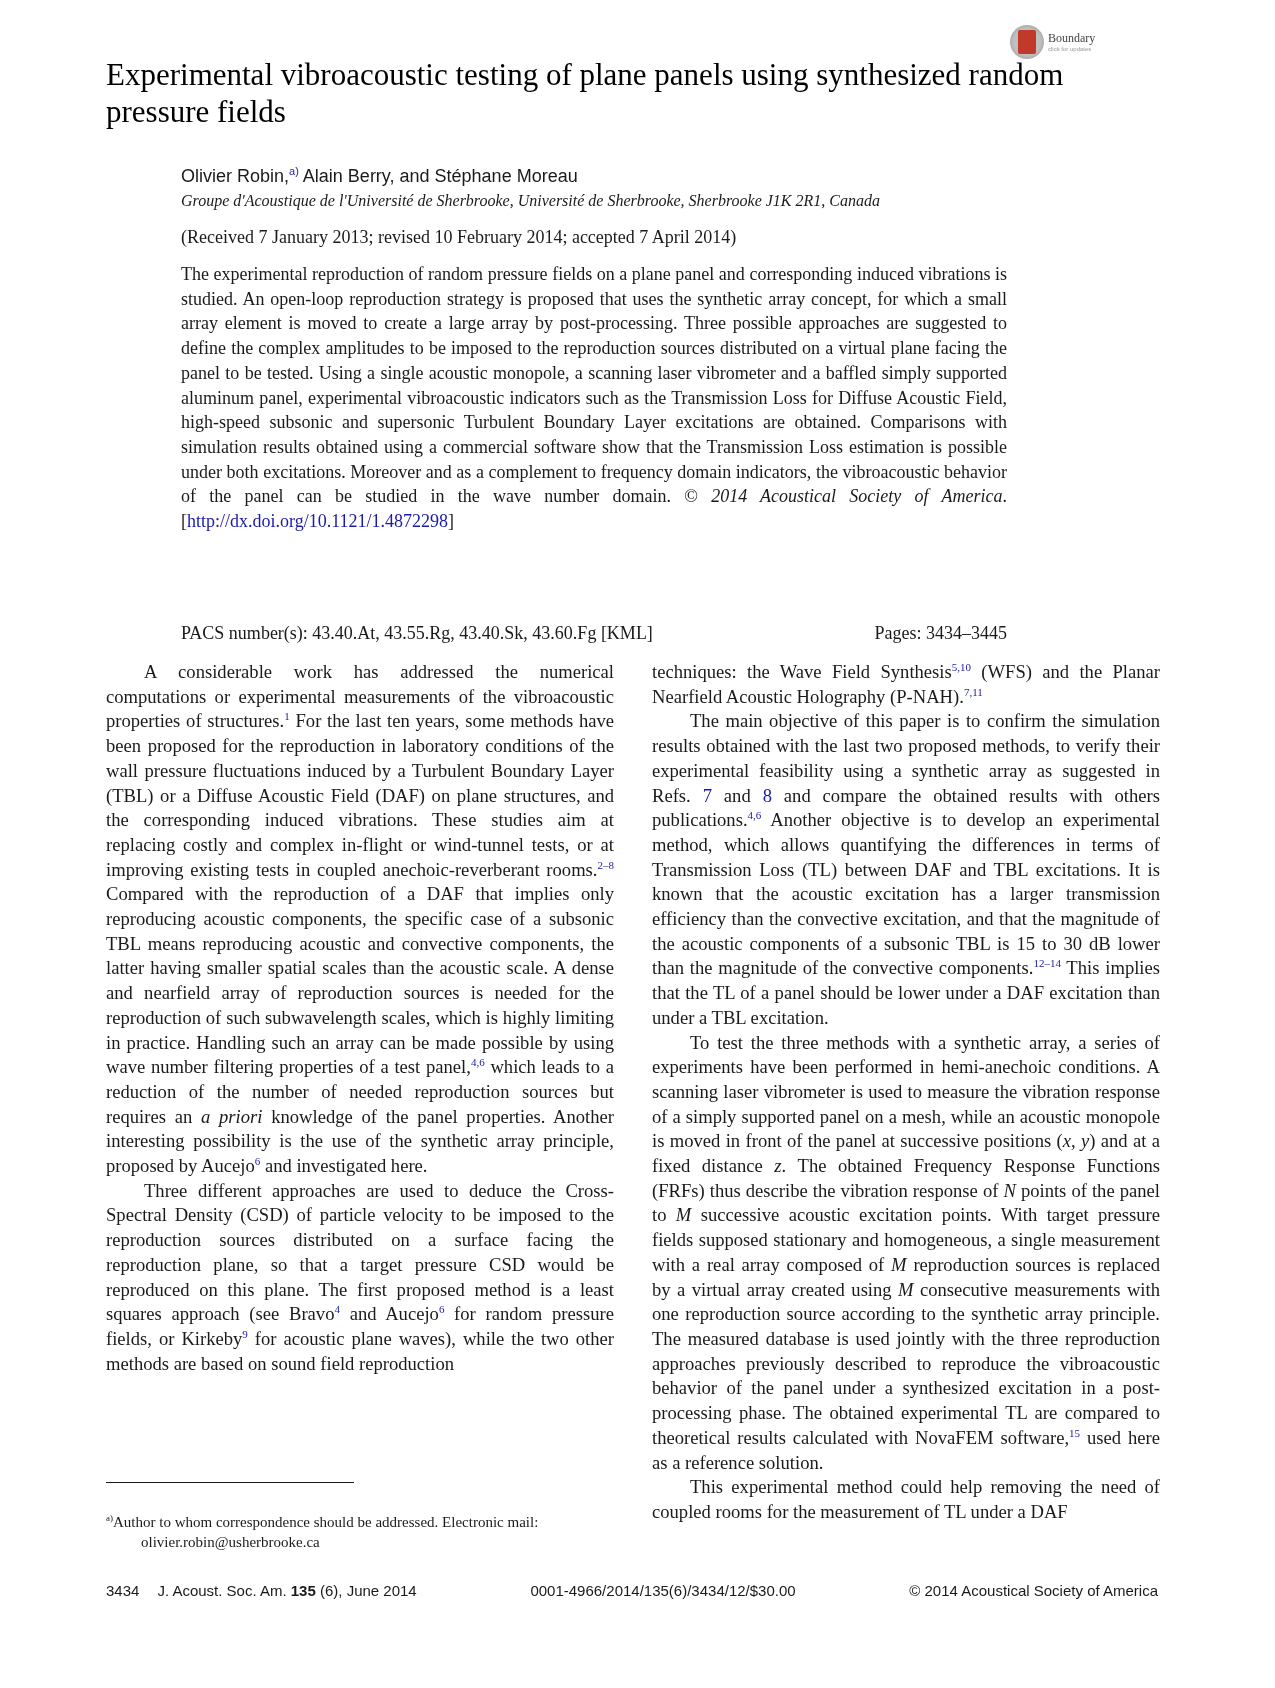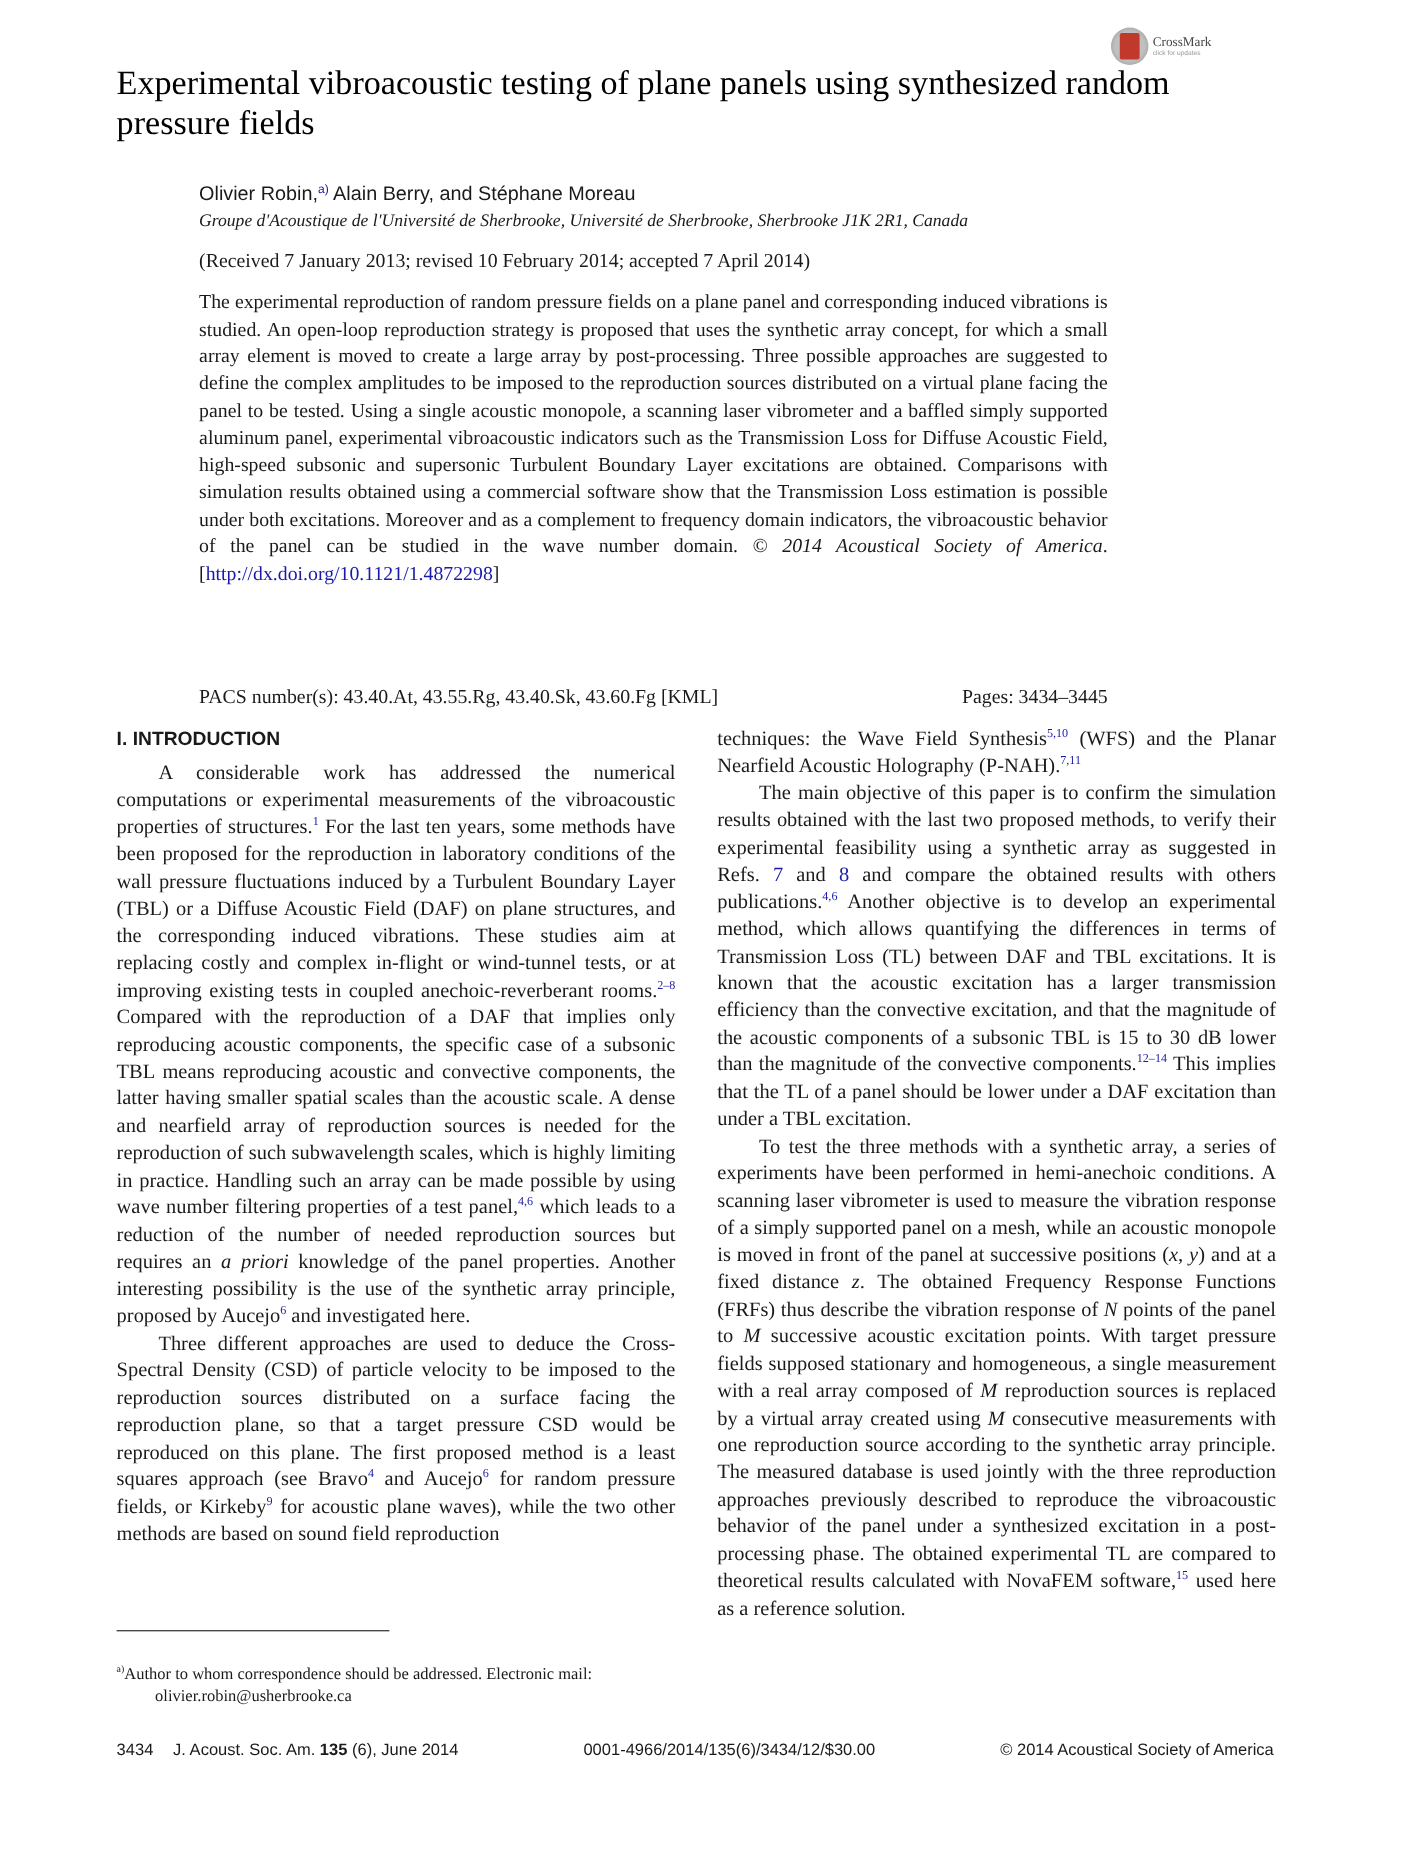--- a/index.html
+++ b/index.html
@@ -38,21 +38,21 @@
     .footer .journal { margin-left: 18px; margin-top: 13px; }
   </style>
 </head>
 <body>
 
 <div class="crossmark">
   <div class="cm-circle">
       <div class="cm-inner"></div>
     </div>
   <div class="cm-text">
-    <span class="cm-title">CrossMark</span>
+    <span class="cm-title">Boundary</span>
     <span class="cm-sub">click for updates</span>
   </div>
 </div>
 
 <h1 class="title" style="margin:0;">Experimental vibroacoustic testing of plane panels using synthesized random pressure fields</h1>
 
 <div class="authors">
   <span>Olivier Robin,</span><span class="sup">a)</span><span> Alain Berry, and Stéphane Moreau</span>
 </div>
 
@@ -61,29 +61,29 @@
 <div class="received">(Received 7 January 2013; revised 10 February 2014; accepted 7 April 2014)</div>
 
 <div class="abstract"><span>The experimental reproduction of random pressure fields on a plane panel and corresponding induced vibrations is studied. An open-loop reproduction strategy is proposed that uses the synthetic array concept, for which a small array element is moved to create a large array by post-processing. Three possible approaches are suggested to define the complex amplitudes to be imposed to the reproduction sources distributed on a virtual plane facing the panel to be tested. Using a single acoustic monopole, a scanning laser vibrometer and a baffled simply supported aluminum panel, experimental vibroacoustic indicators such as the Transmission Loss for Diffuse Acoustic Field, high-speed subsonic and supersonic Turbulent Boundary Layer excitations are obtained. Comparisons with simulation results obtained using a commercial software show that the Transmission Loss estimation is possible under both excitations. Moreover and as a complement to frequency domain indicators, the vibroacoustic behavior of the panel can be studied in the wave number domain. </span><span>© </span><i>2014 Acoustical Society of America</i><span>. [</span><span class="doi">http://dx.doi.org/10.1121/1.4872298</span><span>]</span></div>
 
 <div class="pacs-row">
   <span>PACS number(s): 43.40.At, 43.55.Rg, 43.40.Sk, 43.60.Fg [KML]</span>
   <span>Pages: 3434–3445</span>
 </div>
 
 <div class="col col-left">
-  <h2 class="section-heading">I. INTRODUCTION</h2>
   <p class="para"><span>A considerable work has addressed the numerical computations or experimental measurements of the vibroacoustic properties of structures.</span><span class="refsup">1</span><span> For the last ten years, some methods have been proposed for the reproduction in laboratory conditions of the wall pressure fluctuations induced by a Turbulent Boundary Layer (TBL) or a Diffuse Acoustic Field (DAF) on plane structures, and the corresponding induced vibrations. These studies aim at replacing costly and complex in-flight or wind-tunnel tests, or at improving existing tests in coupled anechoic-reverberant rooms.</span><span class="refsup">2–8</span><span> Compared with the reproduction of a DAF that implies only reproducing acoustic components, the specific case of a subsonic TBL means reproducing acoustic and convective components, the latter having smaller spatial scales than the acoustic scale. A dense and nearfield array of reproduction sources is needed for the reproduction of such subwavelength scales, which is highly limiting in practice. Handling such an array can be made possible by using wave number filtering properties of a test panel,</span><span class="refsup">4,6</span><span> which leads to a reduction of the number of needed reproduction sources but requires an </span><i>a priori</i><span> knowledge of the panel properties. Another interesting possibility is the use of the synthetic array principle, proposed by Aucejo</span><span class="refsup">6</span><span> and investigated here.</span></p>
   <p class="para"><span>Three different approaches are used to deduce the Cross-Spectral Density (CSD) of particle velocity to be imposed to the reproduction sources distributed on a surface facing the reproduction plane, so that a target pressure CSD would be reproduced on this plane. The first proposed method is a least squares approach (see Bravo</span><span class="refsup">4</span><span> and Aucejo</span><span class="refsup">6</span><span> for random pressure fields, or Kirkeby</span><span class="refsup">9</span><span> for acoustic plane waves), while the two other methods are based on sound field reproduction</span></p>
 </div>
 
 <div class="col col-right">
   <p class="para noindent"><span>techniques: the Wave Field Synthesis</span><span class="refsup">5,10</span><span> (WFS) and the Planar Nearfield Acoustic Holography (P-NAH).</span><span class="refsup">7,11</span></p>
   <p class="para"><span>The main objective of this paper is to confirm the simulation results obtained with the last two proposed methods, to verify their experimental feasibility using a synthetic array as suggested in Refs. </span><span class="ref">7</span><span> and </span><span class="ref">8</span><span> and compare the obtained results with others publications.</span><span class="refsup">4,6</span><span> Another objective is to develop an experimental method, which allows quantifying the differences in terms of Transmission Loss (TL) between DAF and TBL excitations. It is known that the acoustic excitation has a larger transmission efficiency than the convective excitation, and that the magnitude of the acoustic components of a subsonic TBL is 15 to 30 dB lower than the magnitude of the convective components.</span><span class="refsup">12–14</span><span> This implies that the TL of a panel should be lower under a DAF excitation than under a TBL excitation.</span></p>
   <p class="para"><span>To test the three methods with a synthetic array, a series of experiments have been performed in hemi-anechoic conditions. A scanning laser vibrometer is used to measure the vibration response of a simply supported panel on a mesh, while an acoustic monopole is moved in front of the panel at successive positions (</span><i>x</i><span>, </span><i>y</i><span>) and at a fixed distance </span><i>z</i><span>. The obtained Frequency Response Functions (FRFs) thus describe the vibration response of </span><i>N</i><span> points of the panel to </span><i>M</i><span> successive acoustic excitation points. With target pressure fields supposed stationary and homogeneous, a single measurement with a real array composed of </span><i>M</i><span> reproduction sources is replaced by a virtual array created using </span><i>M</i><span> consecutive measurements with one reproduction source according to the synthetic array principle. The measured database is used jointly with the three reproduction approaches previously described to reproduce the vibroacoustic behavior of the panel under a synthesized excitation in a post-processing phase. The obtained experimental TL are compared to theoretical results calculated with NovaFEM software,</span><span class="refsup">15</span><span> used here as a reference solution.</span></p>
+  <p class="para"><span>This experimental method could help removing the need of coupled rooms for the measurement of TL under a DAF</span></p>
 </div>
 
 <div class="fn-rule"></div>
 <div class="footnote">
   <span class="fnsup">a)</span><span>Author to whom correspondence should be addressed. Electronic mail:</span><br>
   <span class="fn-mail">olivier.robin@usherbrooke.ca</span>
 </div>
 
 <div class="footer">
   <span><span>3434</span><span class="journal"><span>J. Acoust. Soc. Am. </span><b>135</b><span> (6), June 2014</span></span></span>

